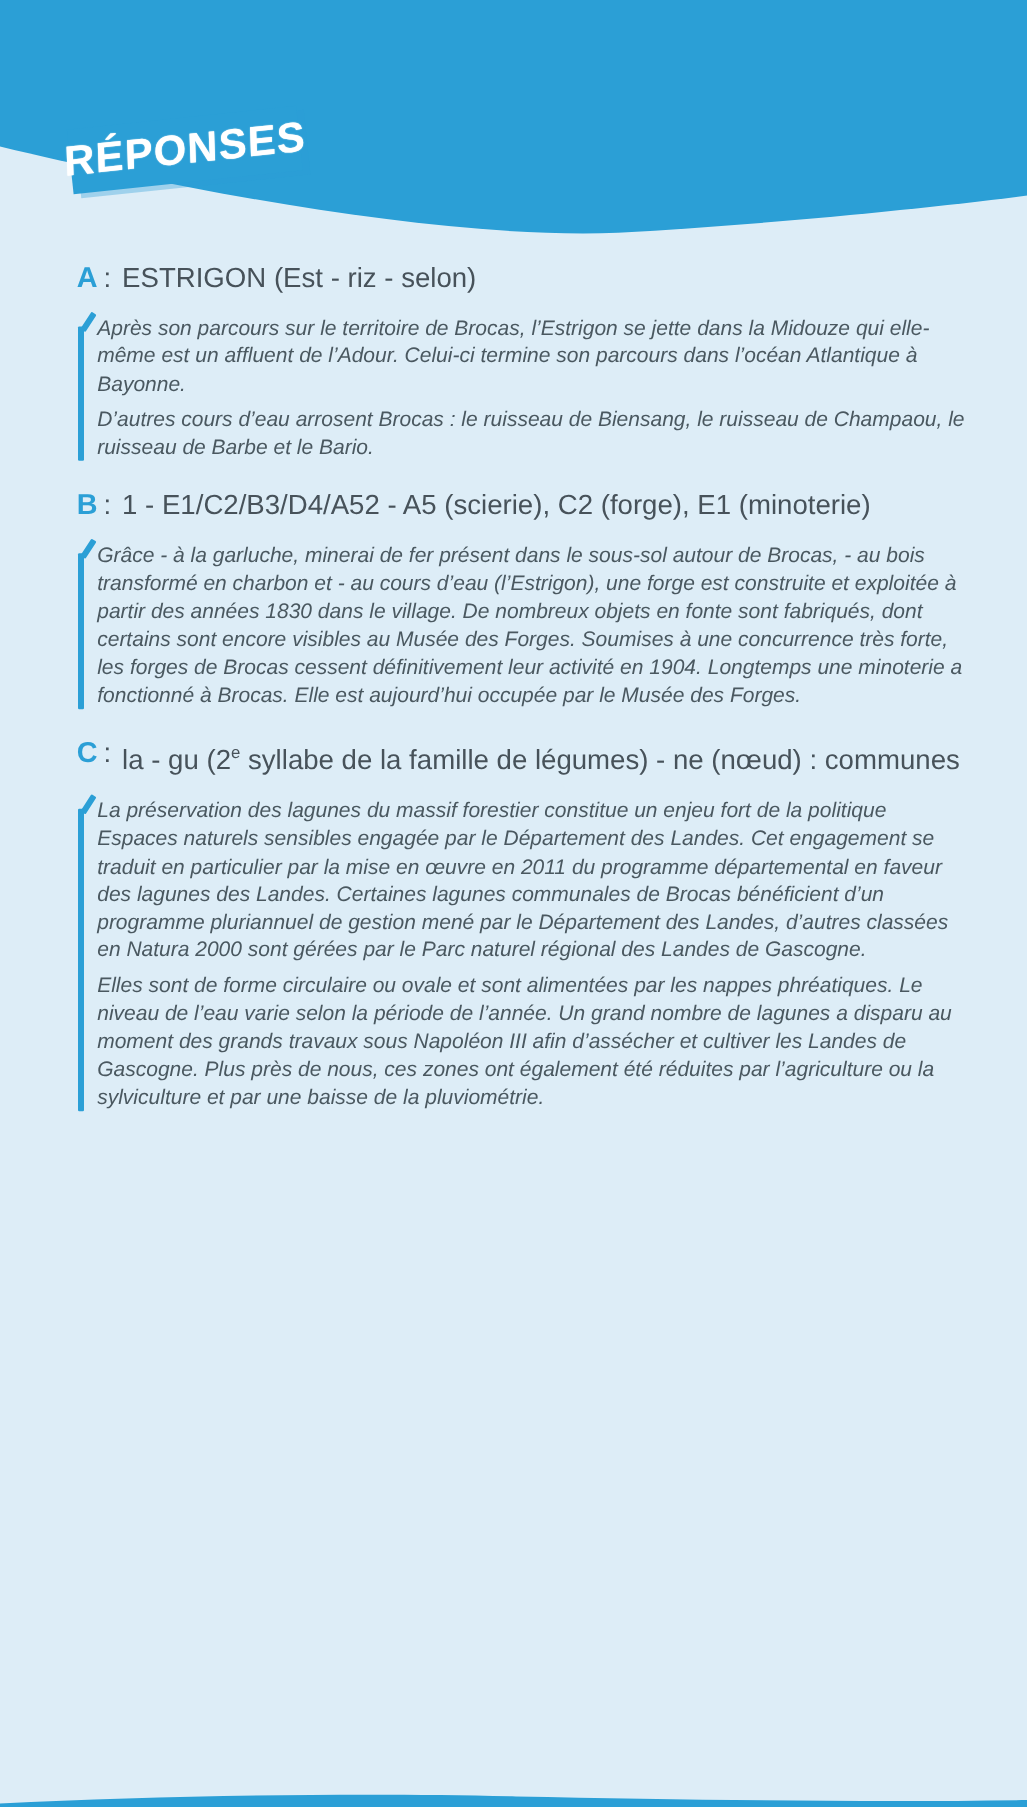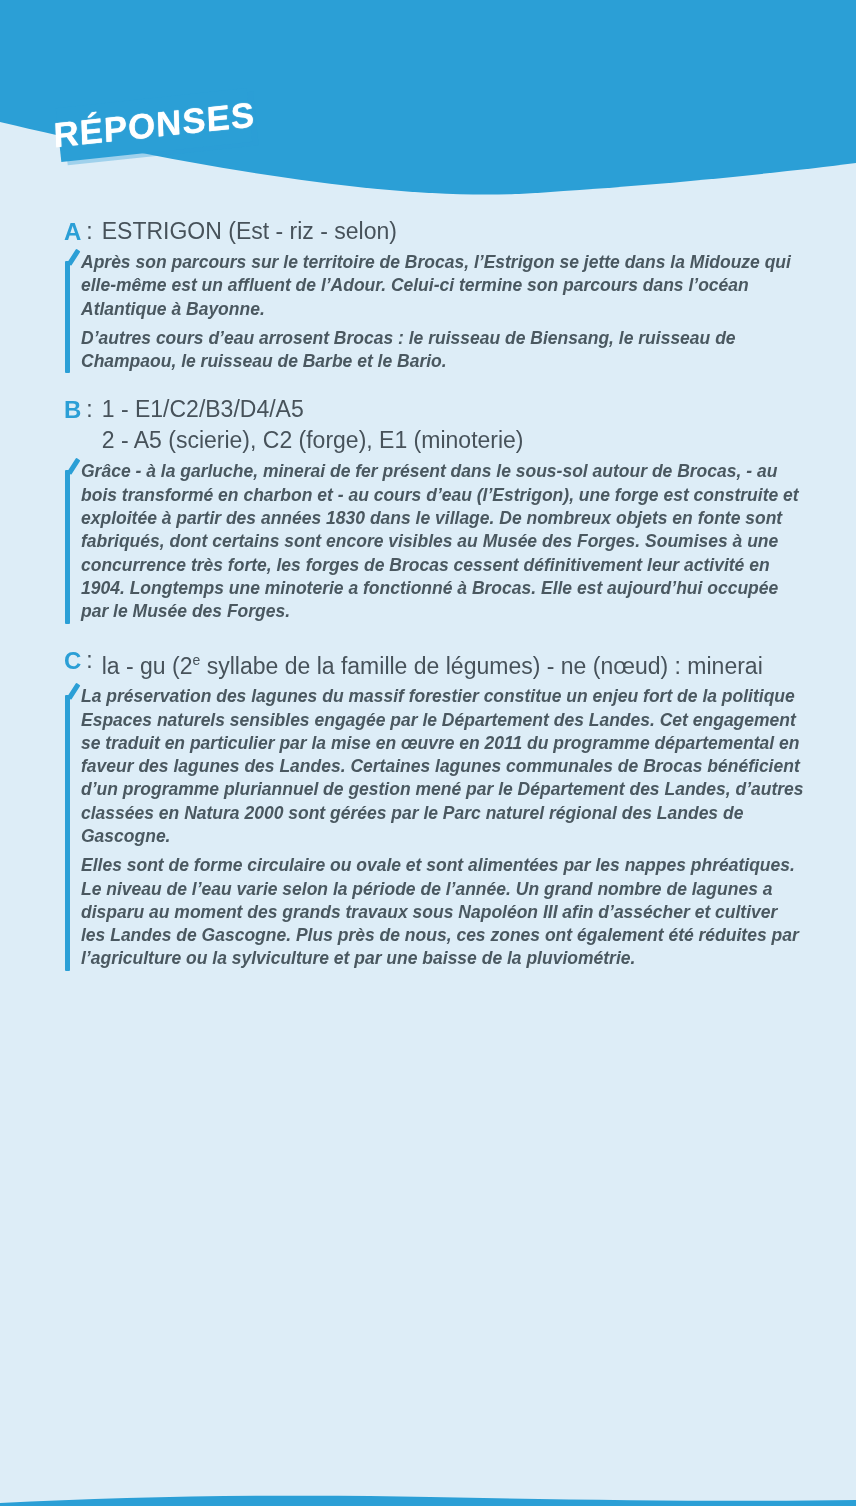--- a/index.html
+++ b/index.html
@@ -47,27 +47,27 @@
   }
   .letter{
     color:var(--accent);
     font-weight:bold;
     font-size:24px;
     margin-right:5px;
   }
   .colon{margin-right:9px;}
   .title{font-weight:normal;}
   .title sup{font-size:14px;}
-  .answers{display:flex;flex-direction:column;}
+  .answers{display:flex;}
   
   .quote{
     position:relative;
+    margin-top:11px;
     padding:4px 0 4px 17px;
     max-width:745px;
-    font-weight:bold;
   }
   .quote::after{
     content:"";
     position:absolute;left:1px;top:14px;bottom:4px;
     width:4.5px;background:var(--accent);
     border-radius:1px;
   }
   .quote::before{
     content:"";
     position:absolute;left:3px;top:-1px;
@@ -132,21 +132,21 @@
     </div>
     <div class="quote">
       <p>Grâce - à la garluche, minerai de fer présent dans le sous-sol autour de Brocas, - au bois transformé en charbon et - au cours d’eau (l’Estrigon), une forge est construite et exploitée à partir des années 1830 dans le village. De nombreux objets en fonte sont fabriqués, dont certains sont encore visibles au Musée des Forges. Soumises à une concurrence très forte, les forges de Brocas cessent définitivement leur activité en 1904. Longtemps une minoterie a fonctionné à Brocas. Elle est aujourd’hui occupée par le Musée des Forges.</p>
     </div>
   </div>
 
   <div class="section">
     <div class="heading">
       <span class="letter">C</span>
       <span class="colon">:</span>
-      <span class="title"><span>la - gu (2</span><sup>e</sup><span> syllabe de la famille de légumes) - ne (nœud) : minerai</span></span>
+      <span class="title"><span>la - gu (2</span><sup>e</sup><span> syllabe de la famille de légumes) - ne (nœud) : communes</span></span>
     </div>
     <div class="quote">
       <p>La préservation des lagunes du massif forestier constitue un enjeu fort de la politique Espaces naturels sensibles engagée par le Département des Landes. Cet engagement se traduit en particulier par la mise en œuvre en 2011 du programme départemental en faveur des lagunes des Landes. Certaines lagunes communales de Brocas bénéficient d’un programme pluriannuel de gestion mené par le Département des Landes, d’autres classées en Natura 2000 sont gérées par le Parc naturel régional des Landes de Gascogne.</p>
       <p>Elles sont de forme circulaire ou ovale et sont alimentées par les nappes phréatiques. Le niveau de l’eau varie selon la période de l’année. Un grand nombre de lagunes a disparu au moment des grands travaux sous Napoléon III afin d’assécher et cultiver les Landes de Gascogne. Plus près de nous, ces zones ont également été réduites par l’agriculture ou la sylviculture et par une baisse de la pluviométrie.</p>
     </div>
   </div>
 
 </div>
 
 <div class="footer-wave">

